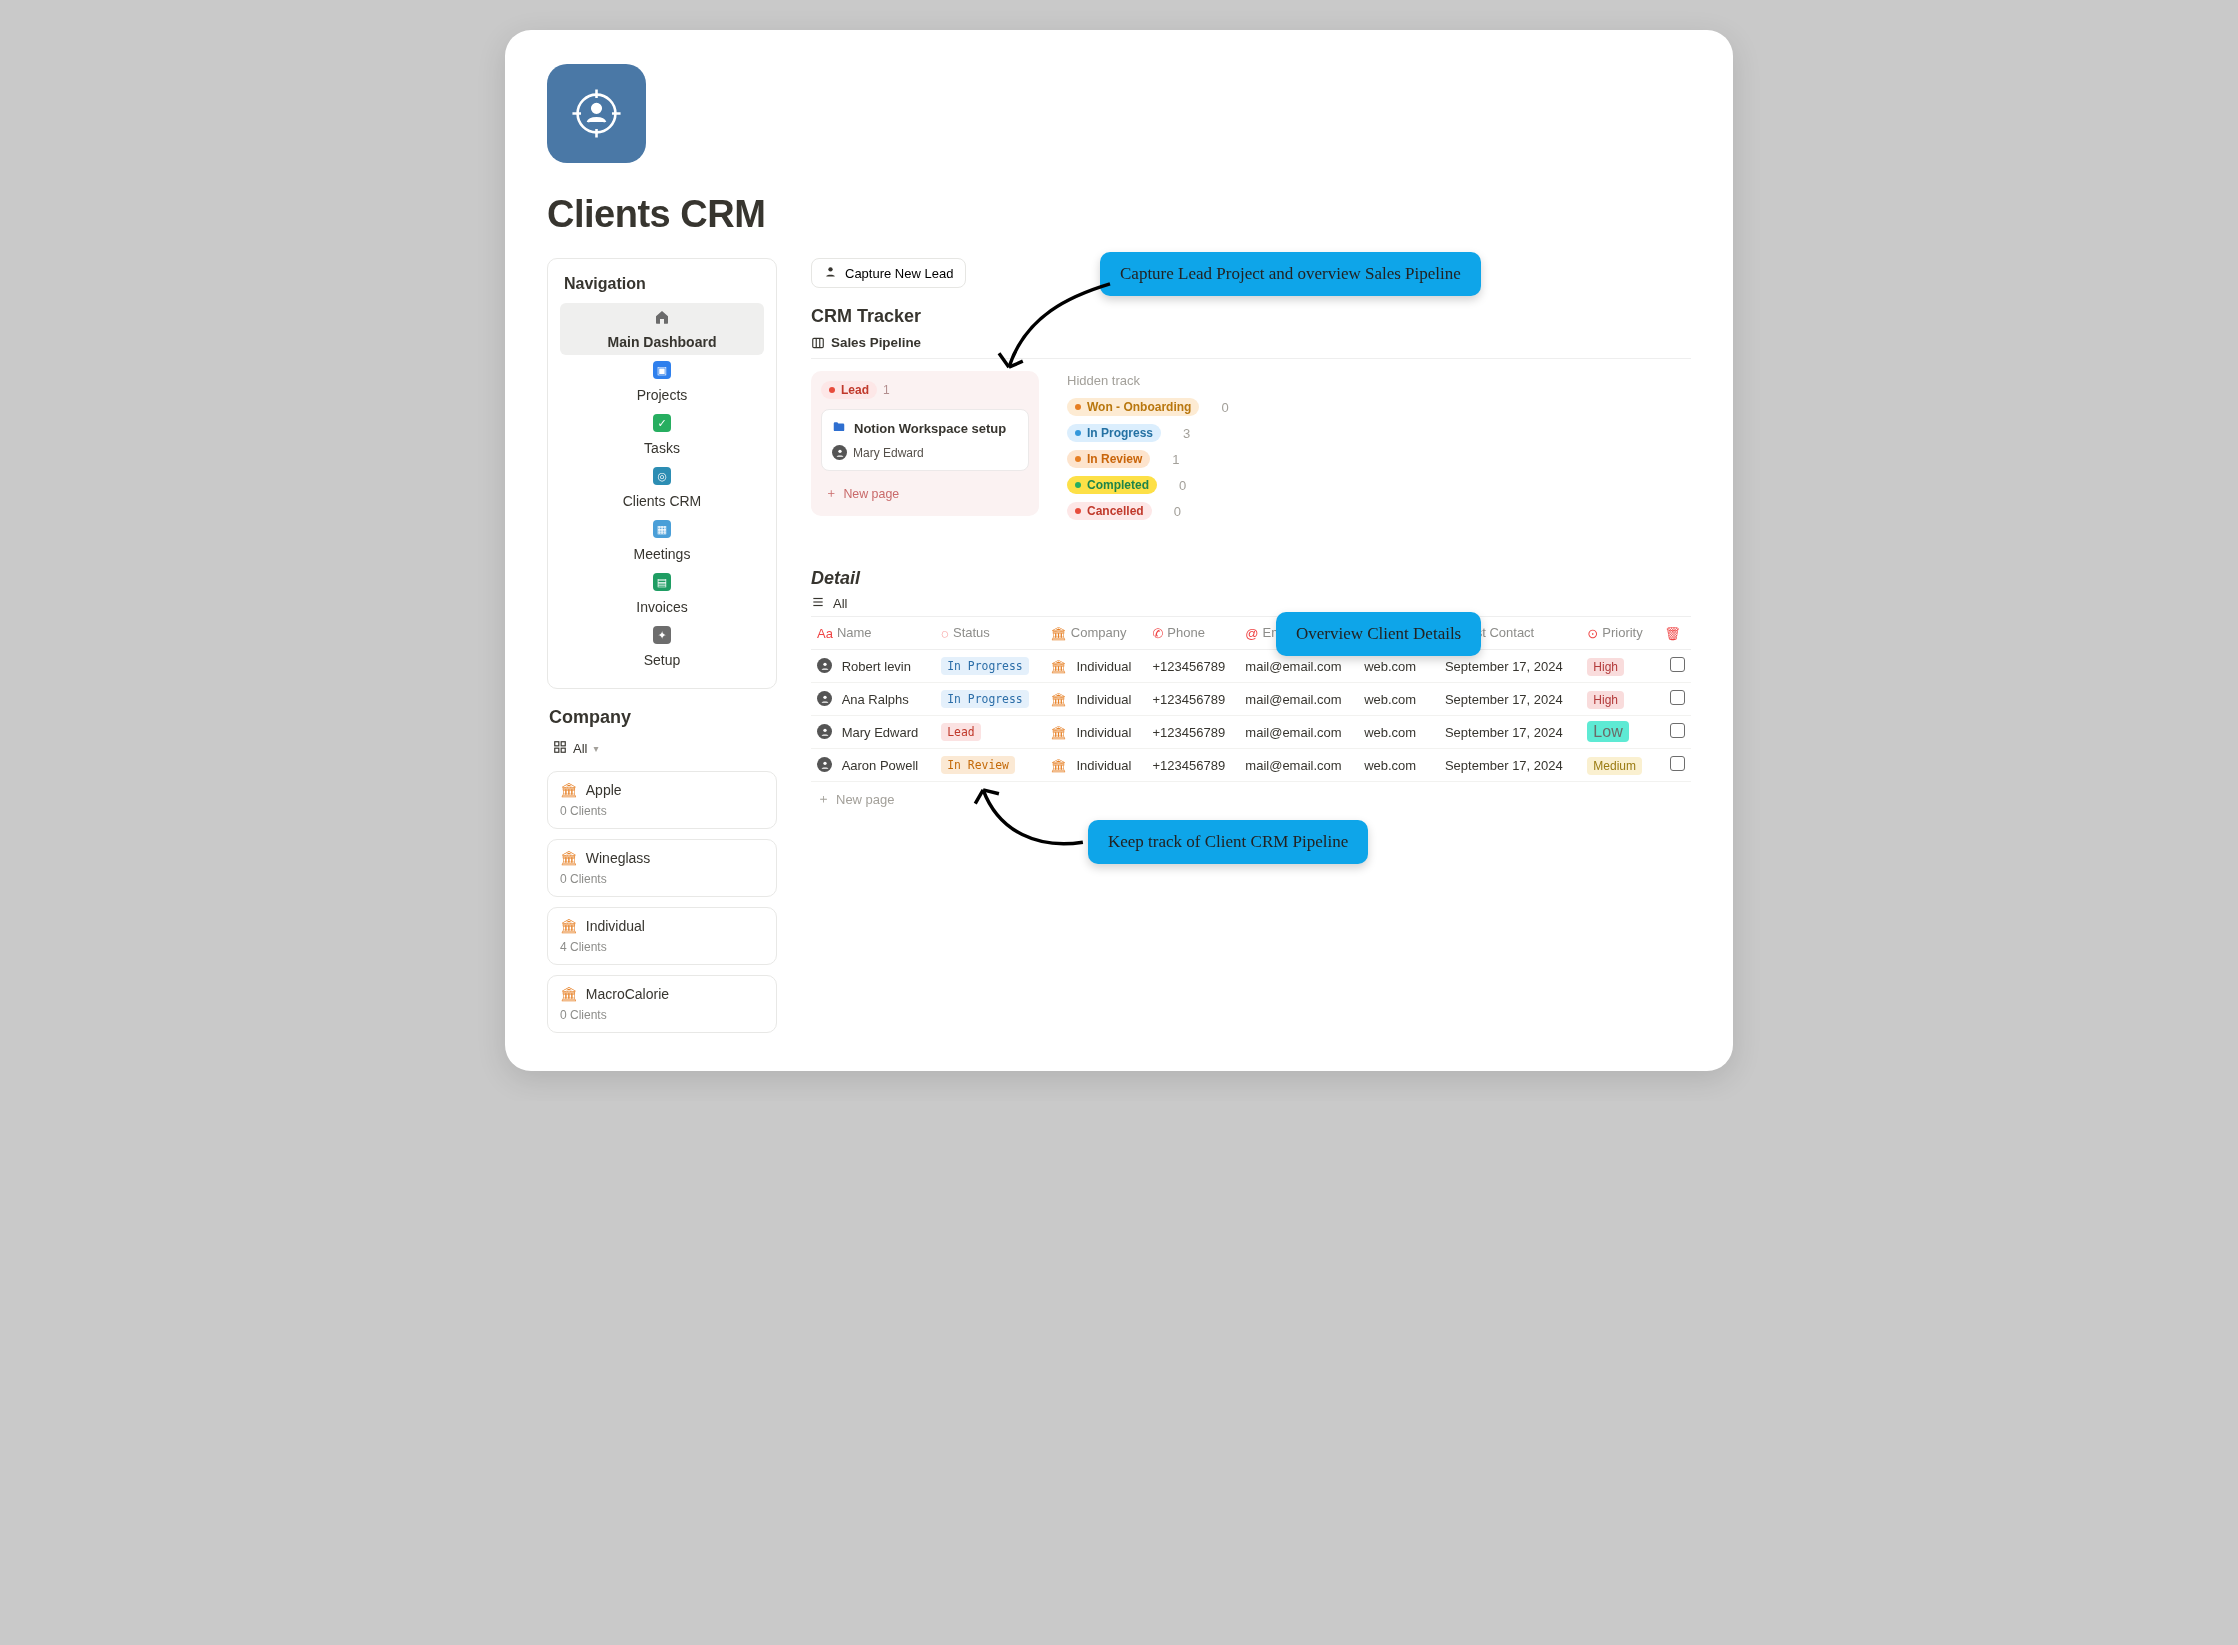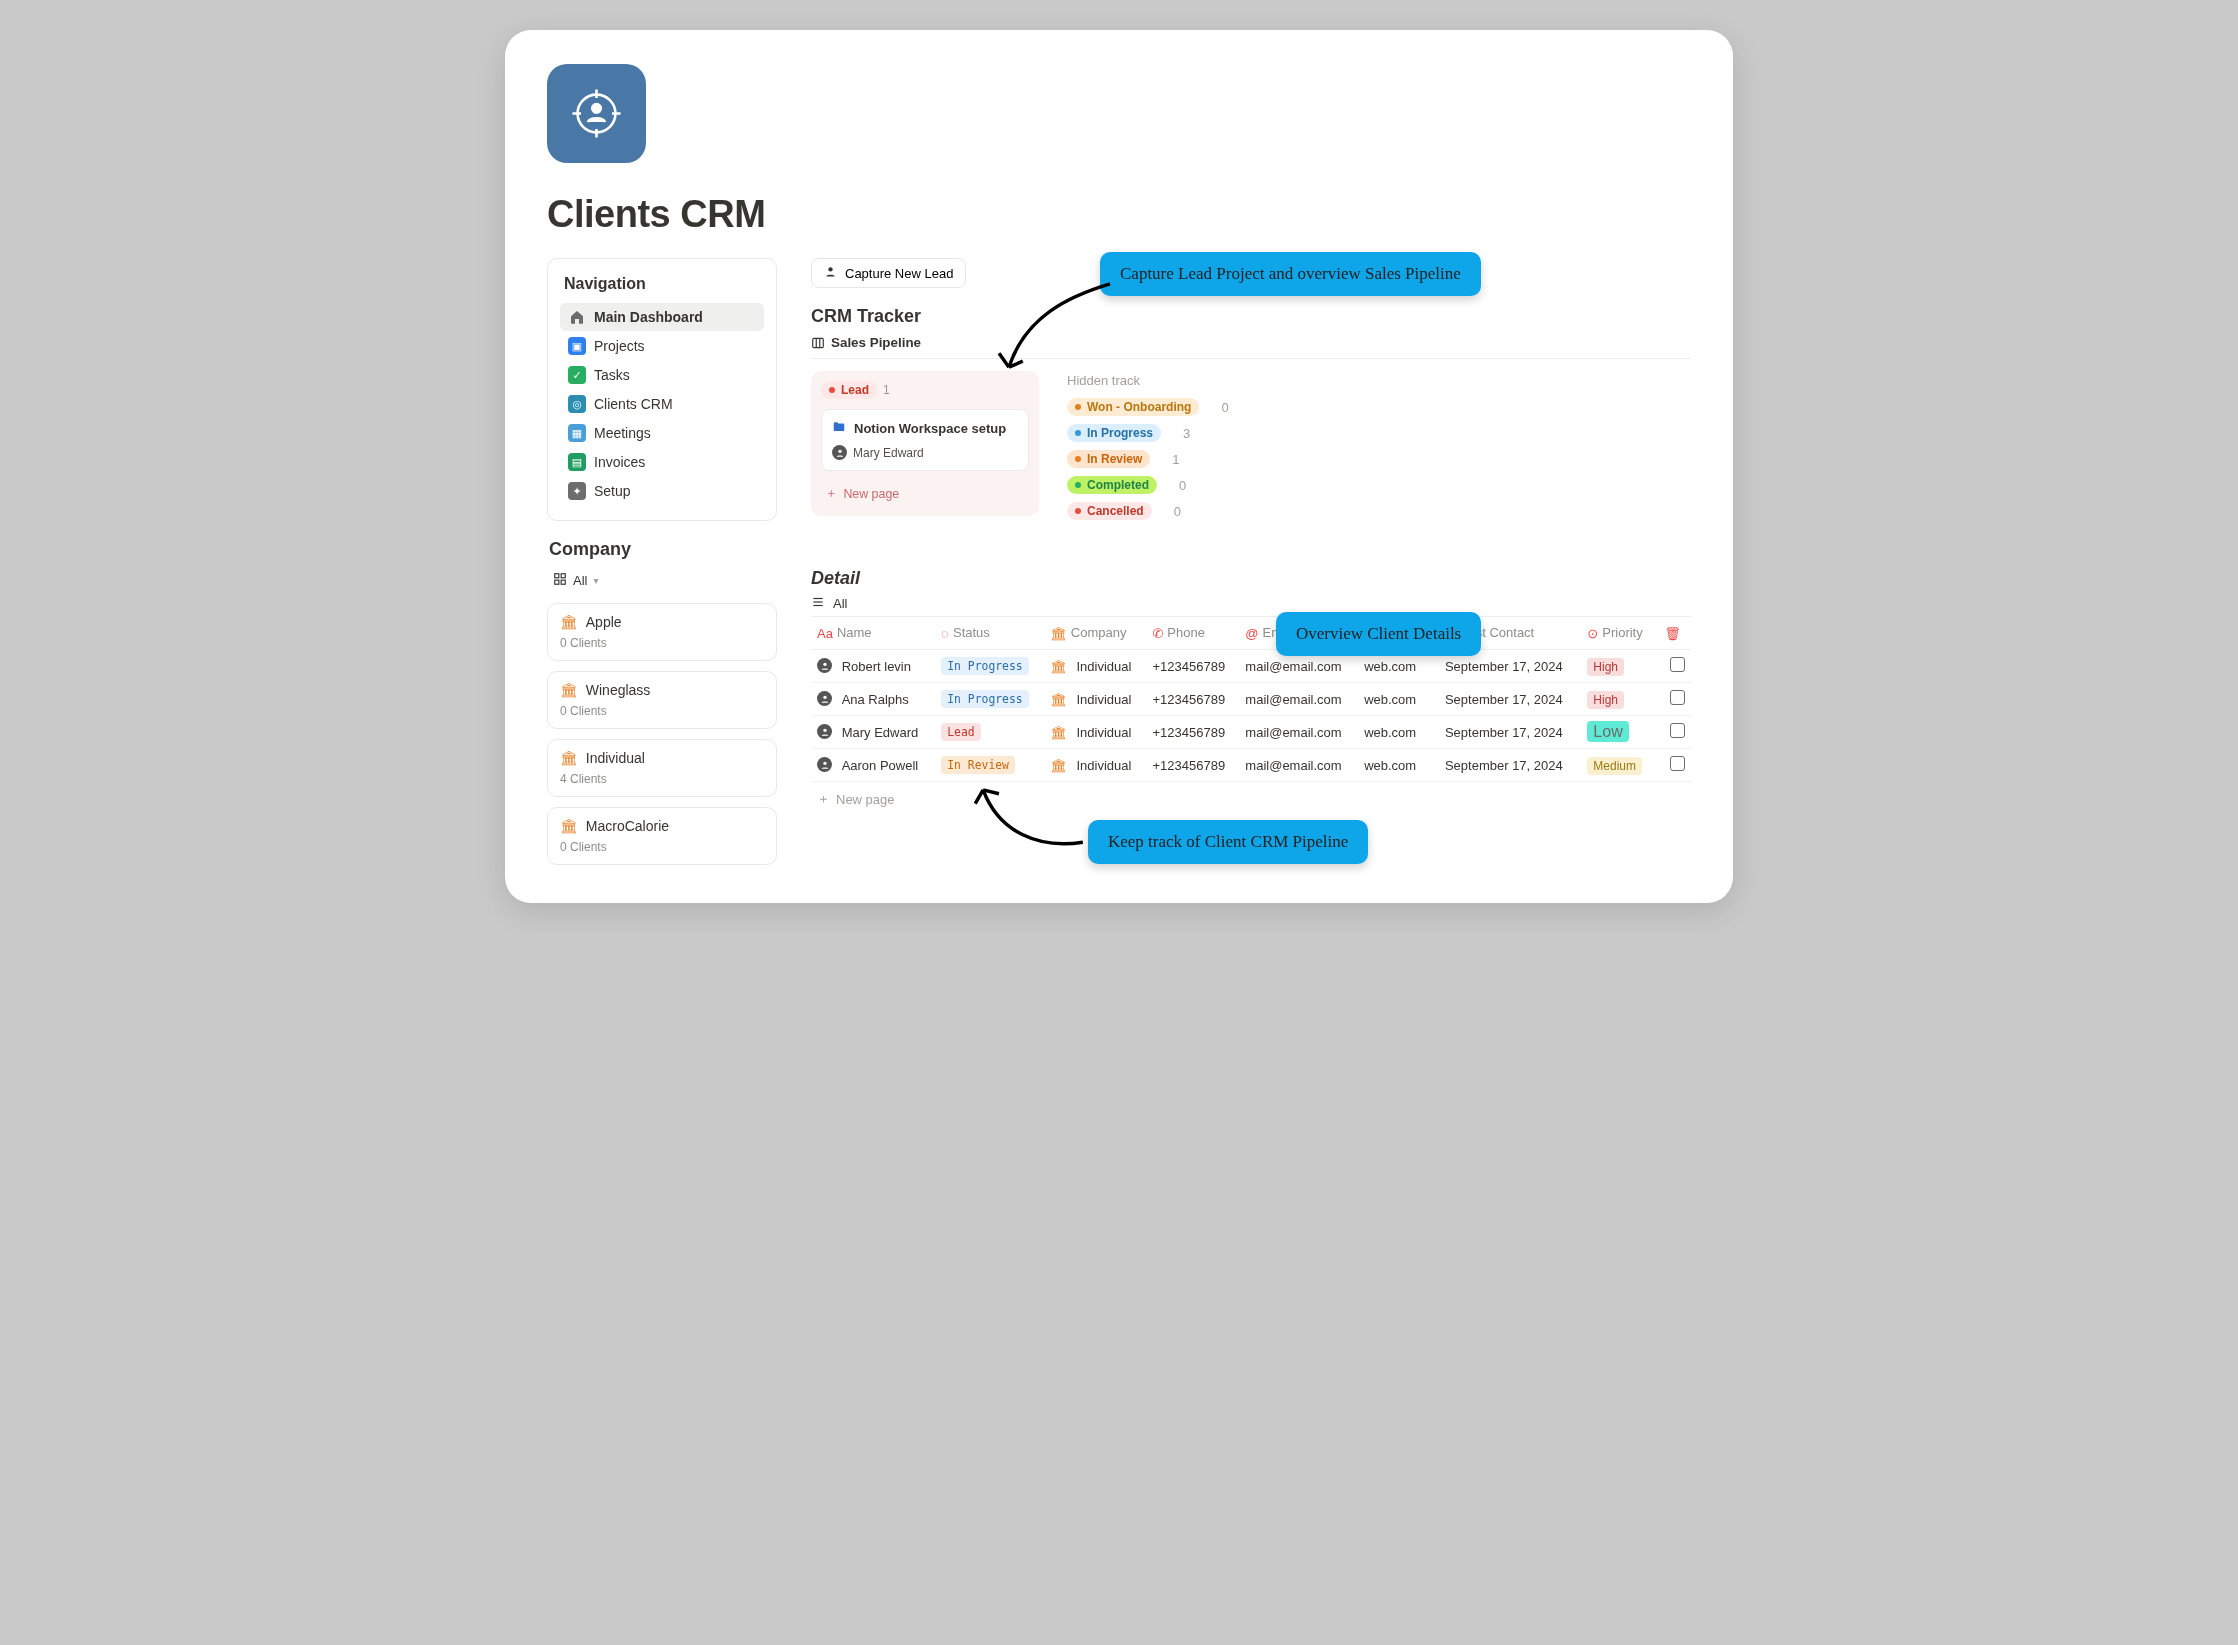--- a/index.html
+++ b/index.html
@@ -45,20 +45,21 @@
     margin-bottom: 18px;
   }
   .nav-title { font-weight: 700; font-size: 16px; margin: 4px 4px 10px 4px; }
   .nav-item {
     display: flex; align-items: center; gap: 8px;
     padding: 5px 8px;
     border-radius: 6px;
     font-size: 14px;
     cursor: pointer;
     margin-bottom: 1px;
+    flex-direction: column;
   }
   .nav-item.active { background: #efefee; font-weight: 600; }
   .nav-icon {
     width: 18px; height: 18px;
     border-radius: 4px;
     display: flex; align-items: center; justify-content: center;
     font-size: 11px;
     color: #fff;
     flex-shrink:0;
   }
@@ -113,21 +114,21 @@
     display:inline-flex; align-items:center; gap:6px;
     padding:2px 8px; border-radius:10px;
     font-size:12px; font-weight:600;
   }
   .dot { width:6px;height:6px;border-radius:50%; display:inline-block; }
   .pill-red { background:#fde7e7; color:#c0392b; }
   .dot-red { background:#e74c3c; }
   .pill-orange { background:#fdebd3; color:#b9770e; } .dot-orange{background:#e67e22;}
   .pill-blue { background:#dbeefd; color:#2471a3; } .dot-blue{background:#3498db;}
   .pill-orange2 { background:#fde4cd; color:#c9650a; }
-  .pill-green { background:#bef264; color:#1e8449; } .dot-green{background:#27ae60;}
+  .pill-green { background:#fde047; color:#1e8449; } .dot-green{background:#27ae60;}
   .lead-count { font-size:12px; color:#b38f8f; margin-left:6px; }
 
   .card {
     background:#fff; border:1px solid #ece9e9; border-radius:8px;
     padding:10px 10px; margin-top:10px;
   }
   .card .ctitle { display:flex; align-items:center; gap:8px; font-size:13px; font-weight:600; }
   .card .cmeta { display:flex; align-items:center; gap:6px; font-size:12px; color:#55504a; margin-top:8px; }
   .new-page {
     color:#c96a6a; font-size:12.4px;

